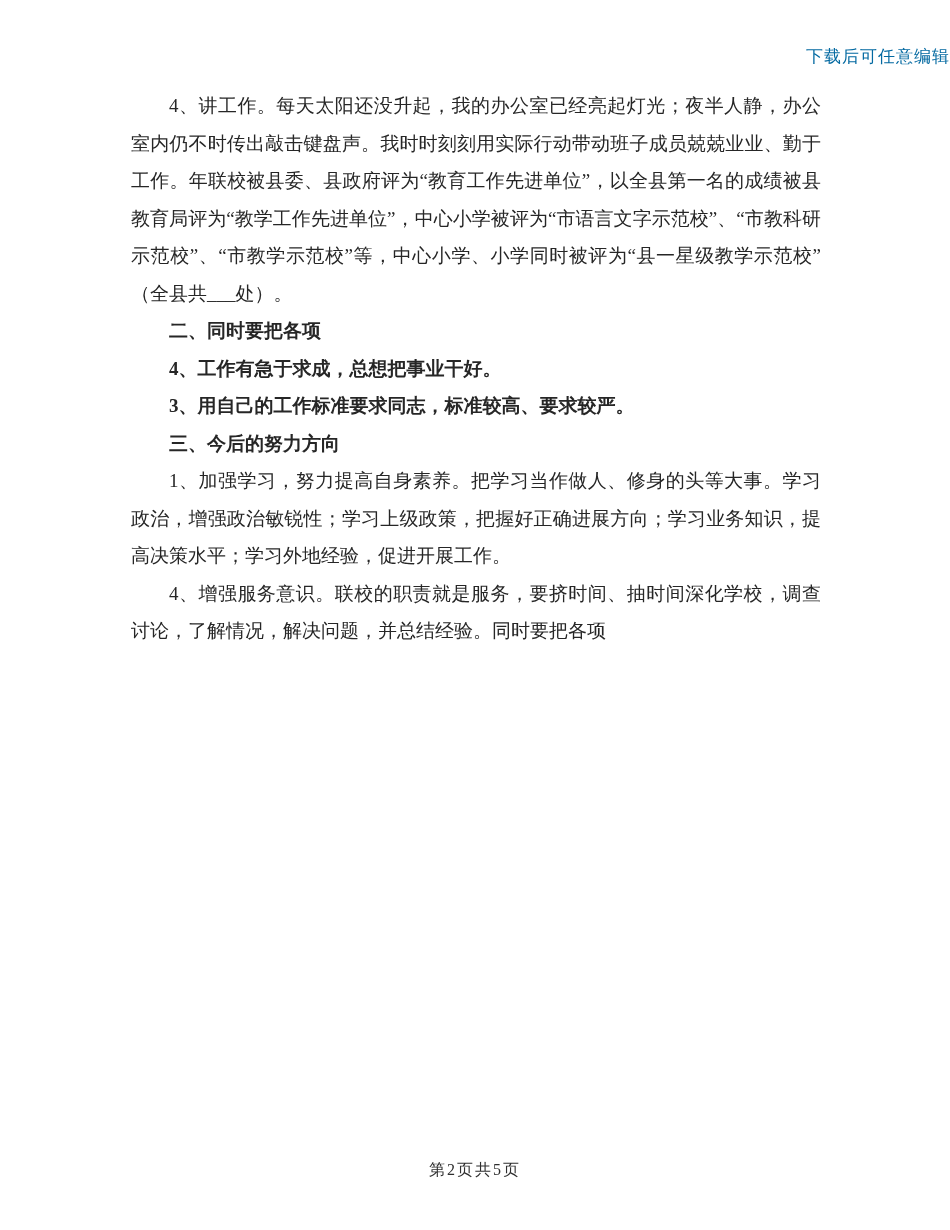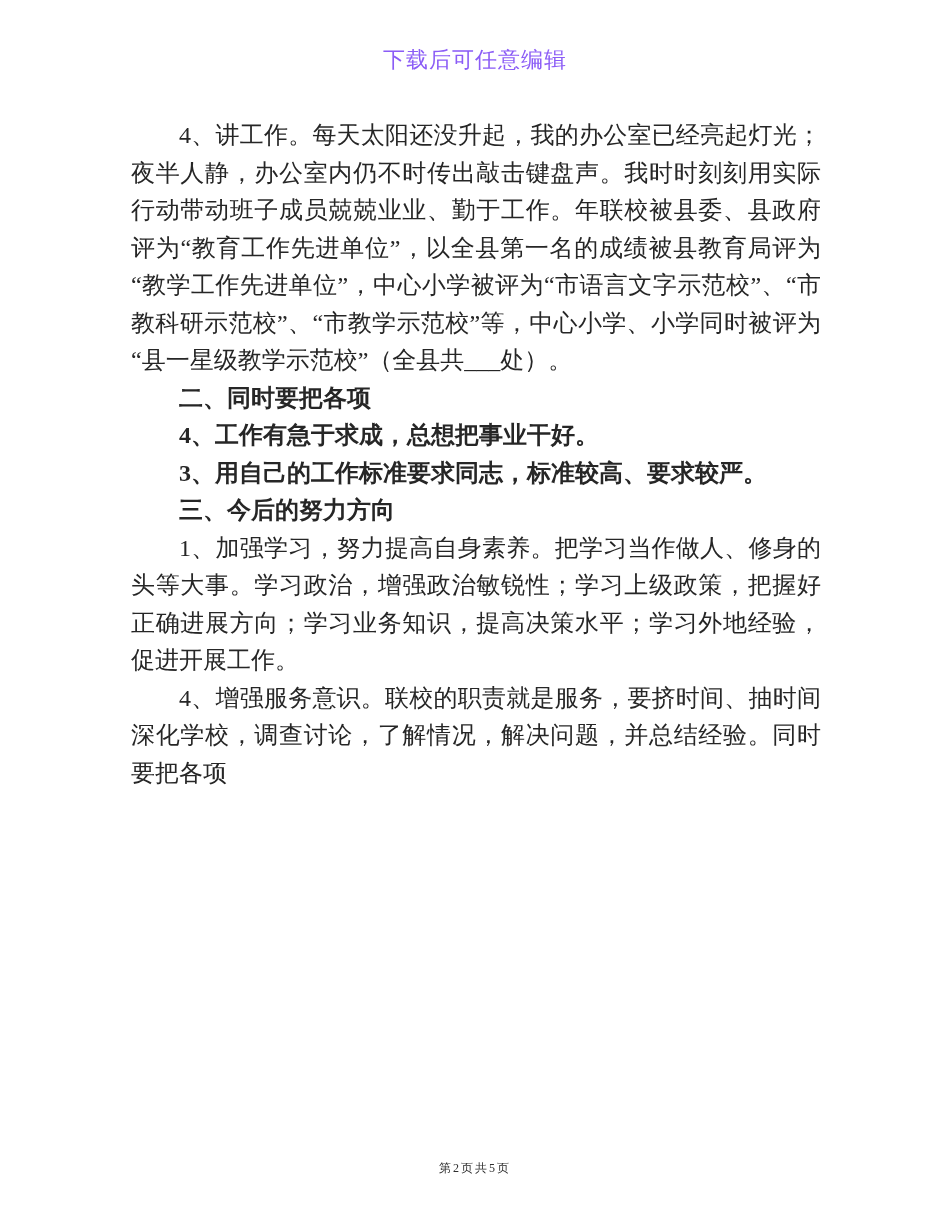--- a/index.html
+++ b/index.html
@@ -14,49 +14,49 @@
     background: #ffffff;
     overflow: hidden;
     font-family: "Liberation Serif", "DejaVu Serif", serif;
     color: #262626;
   }
   .header-note {
     position: absolute;
     top: 45px;
     left: 0;
     width: 100%;
-    text-align: center;
-    font-size: 22px;
+    text-align: right;
+    font-size: 17px;
     letter-spacing: 1px;
-    color: #8b5cf6;
+    color: #0369a1;
   }
   .doc-body {
     position: absolute;
-    top: 117px;
+    top: 87px;
     left: 131px;
     width: 690px;
-    font-size: 24px;
+    font-size: 19px;
     line-height: 37.5px;
     text-align: justify;
   }
   .doc-body p {
     margin: 0;
     padding: 0;
     text-indent: 2em;
   }
   .doc-body p.bold {
     font-weight: bold;
   }
   .footer-pagenum {
     position: absolute;
     top: 1160px;
     left: 0;
     width: 100%;
     text-align: center;
-    font-size: 12px;
+    font-size: 16px;
     letter-spacing: 2px;
     color: #2e2e2e;
   }
 </style>
 </head>
 <body>
 
 <div class="page">
 
   <div class="header-note">下载后可任意编辑</div>

